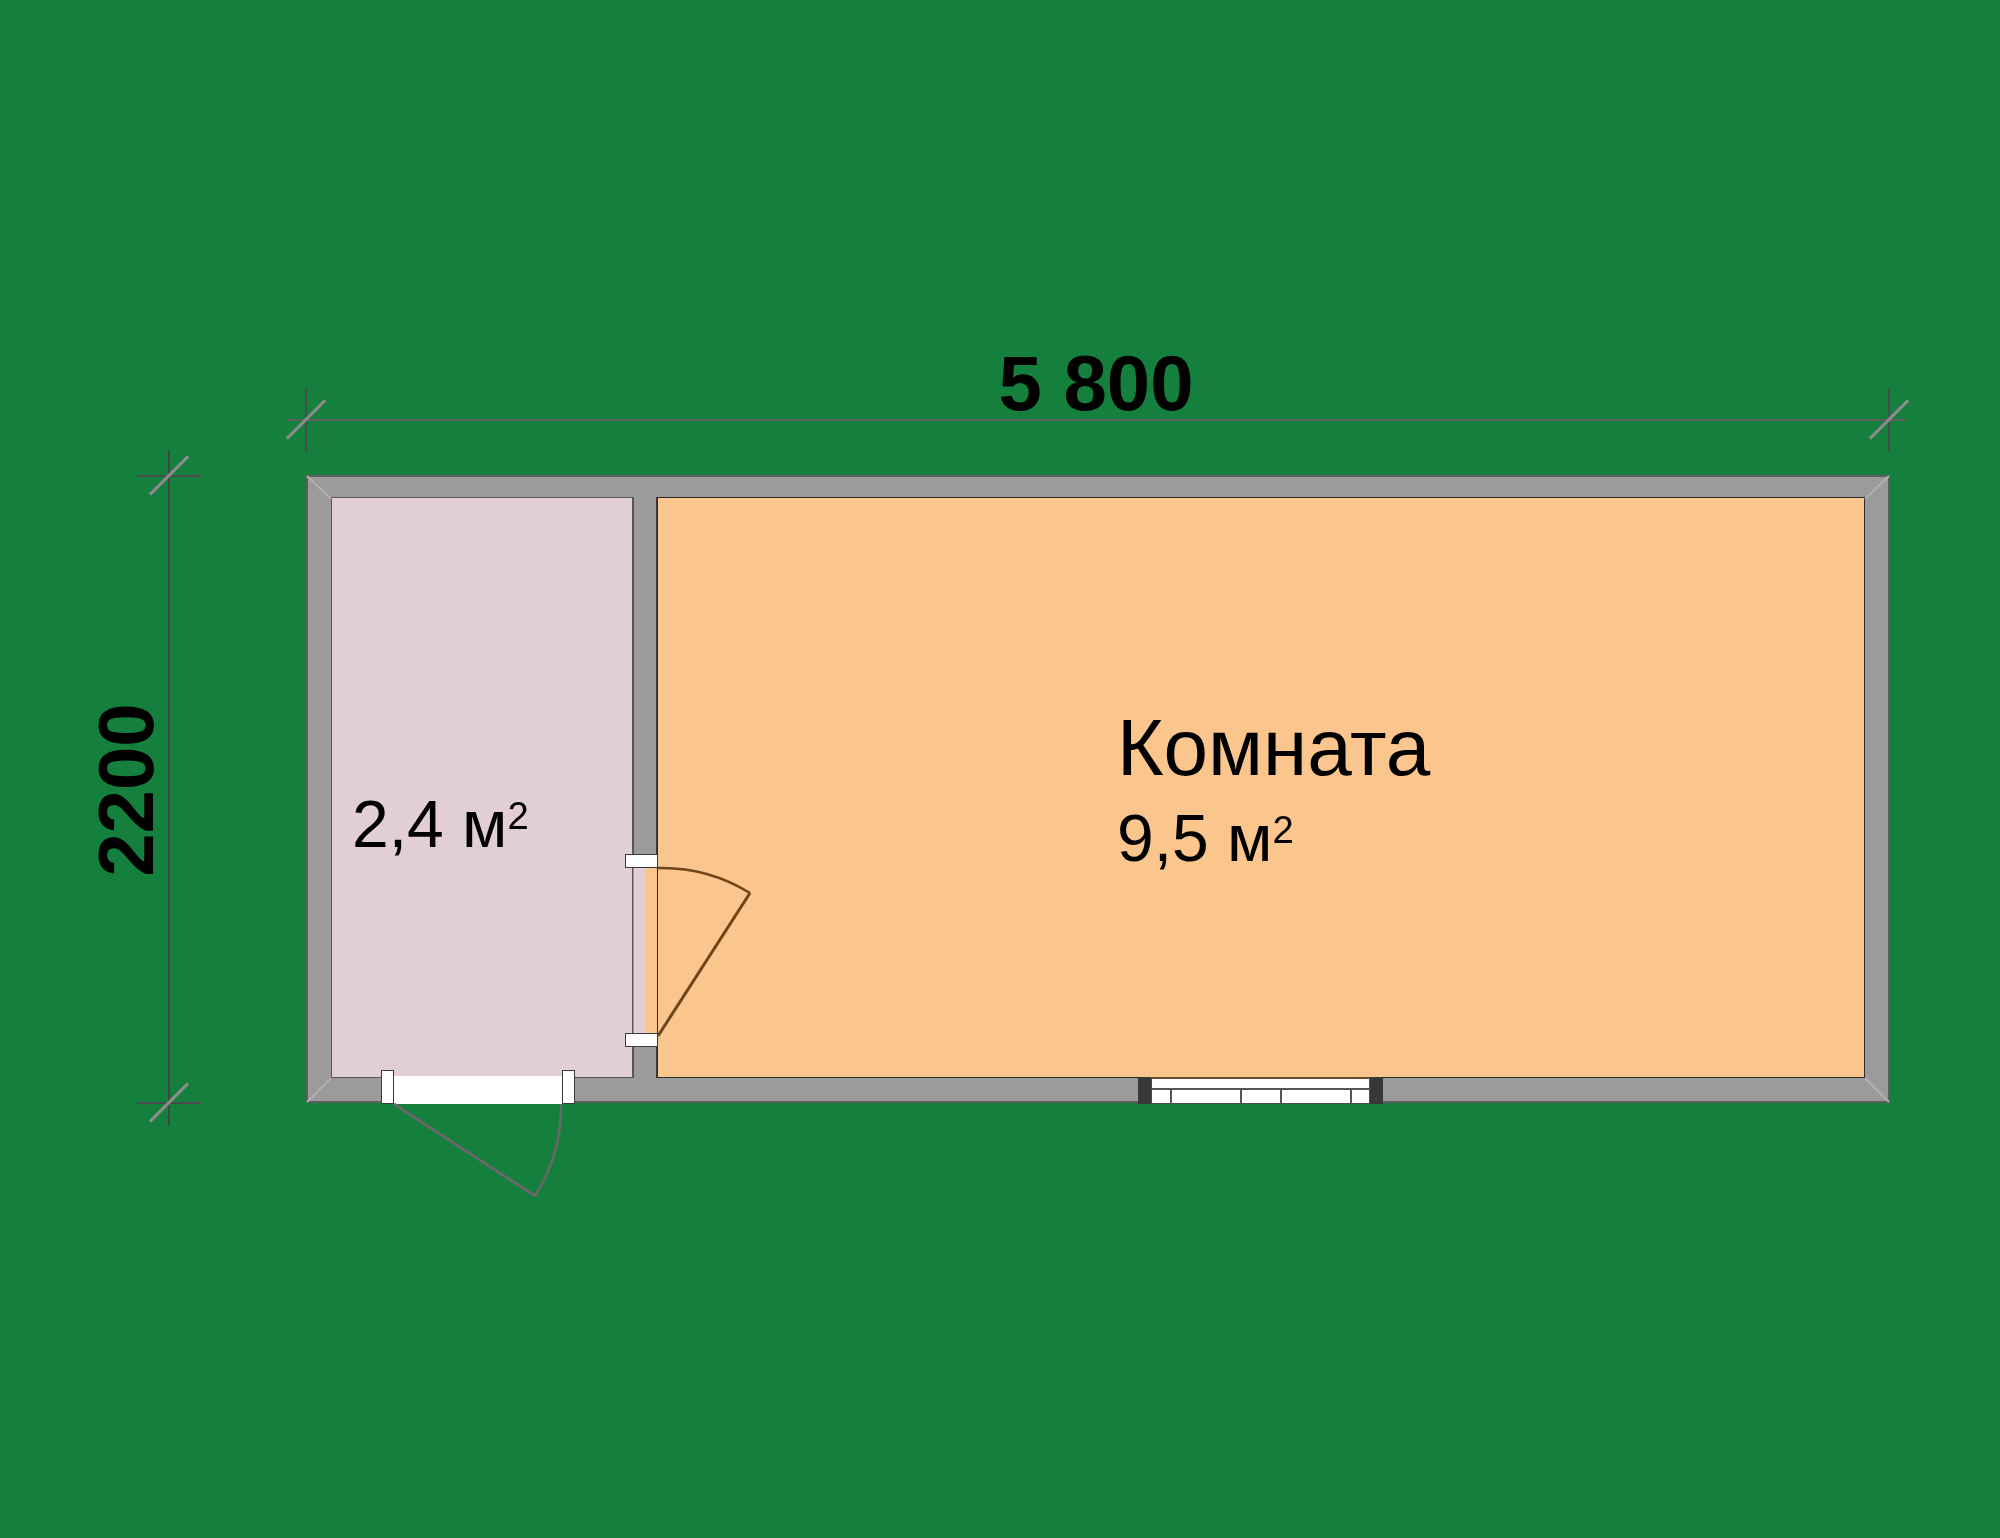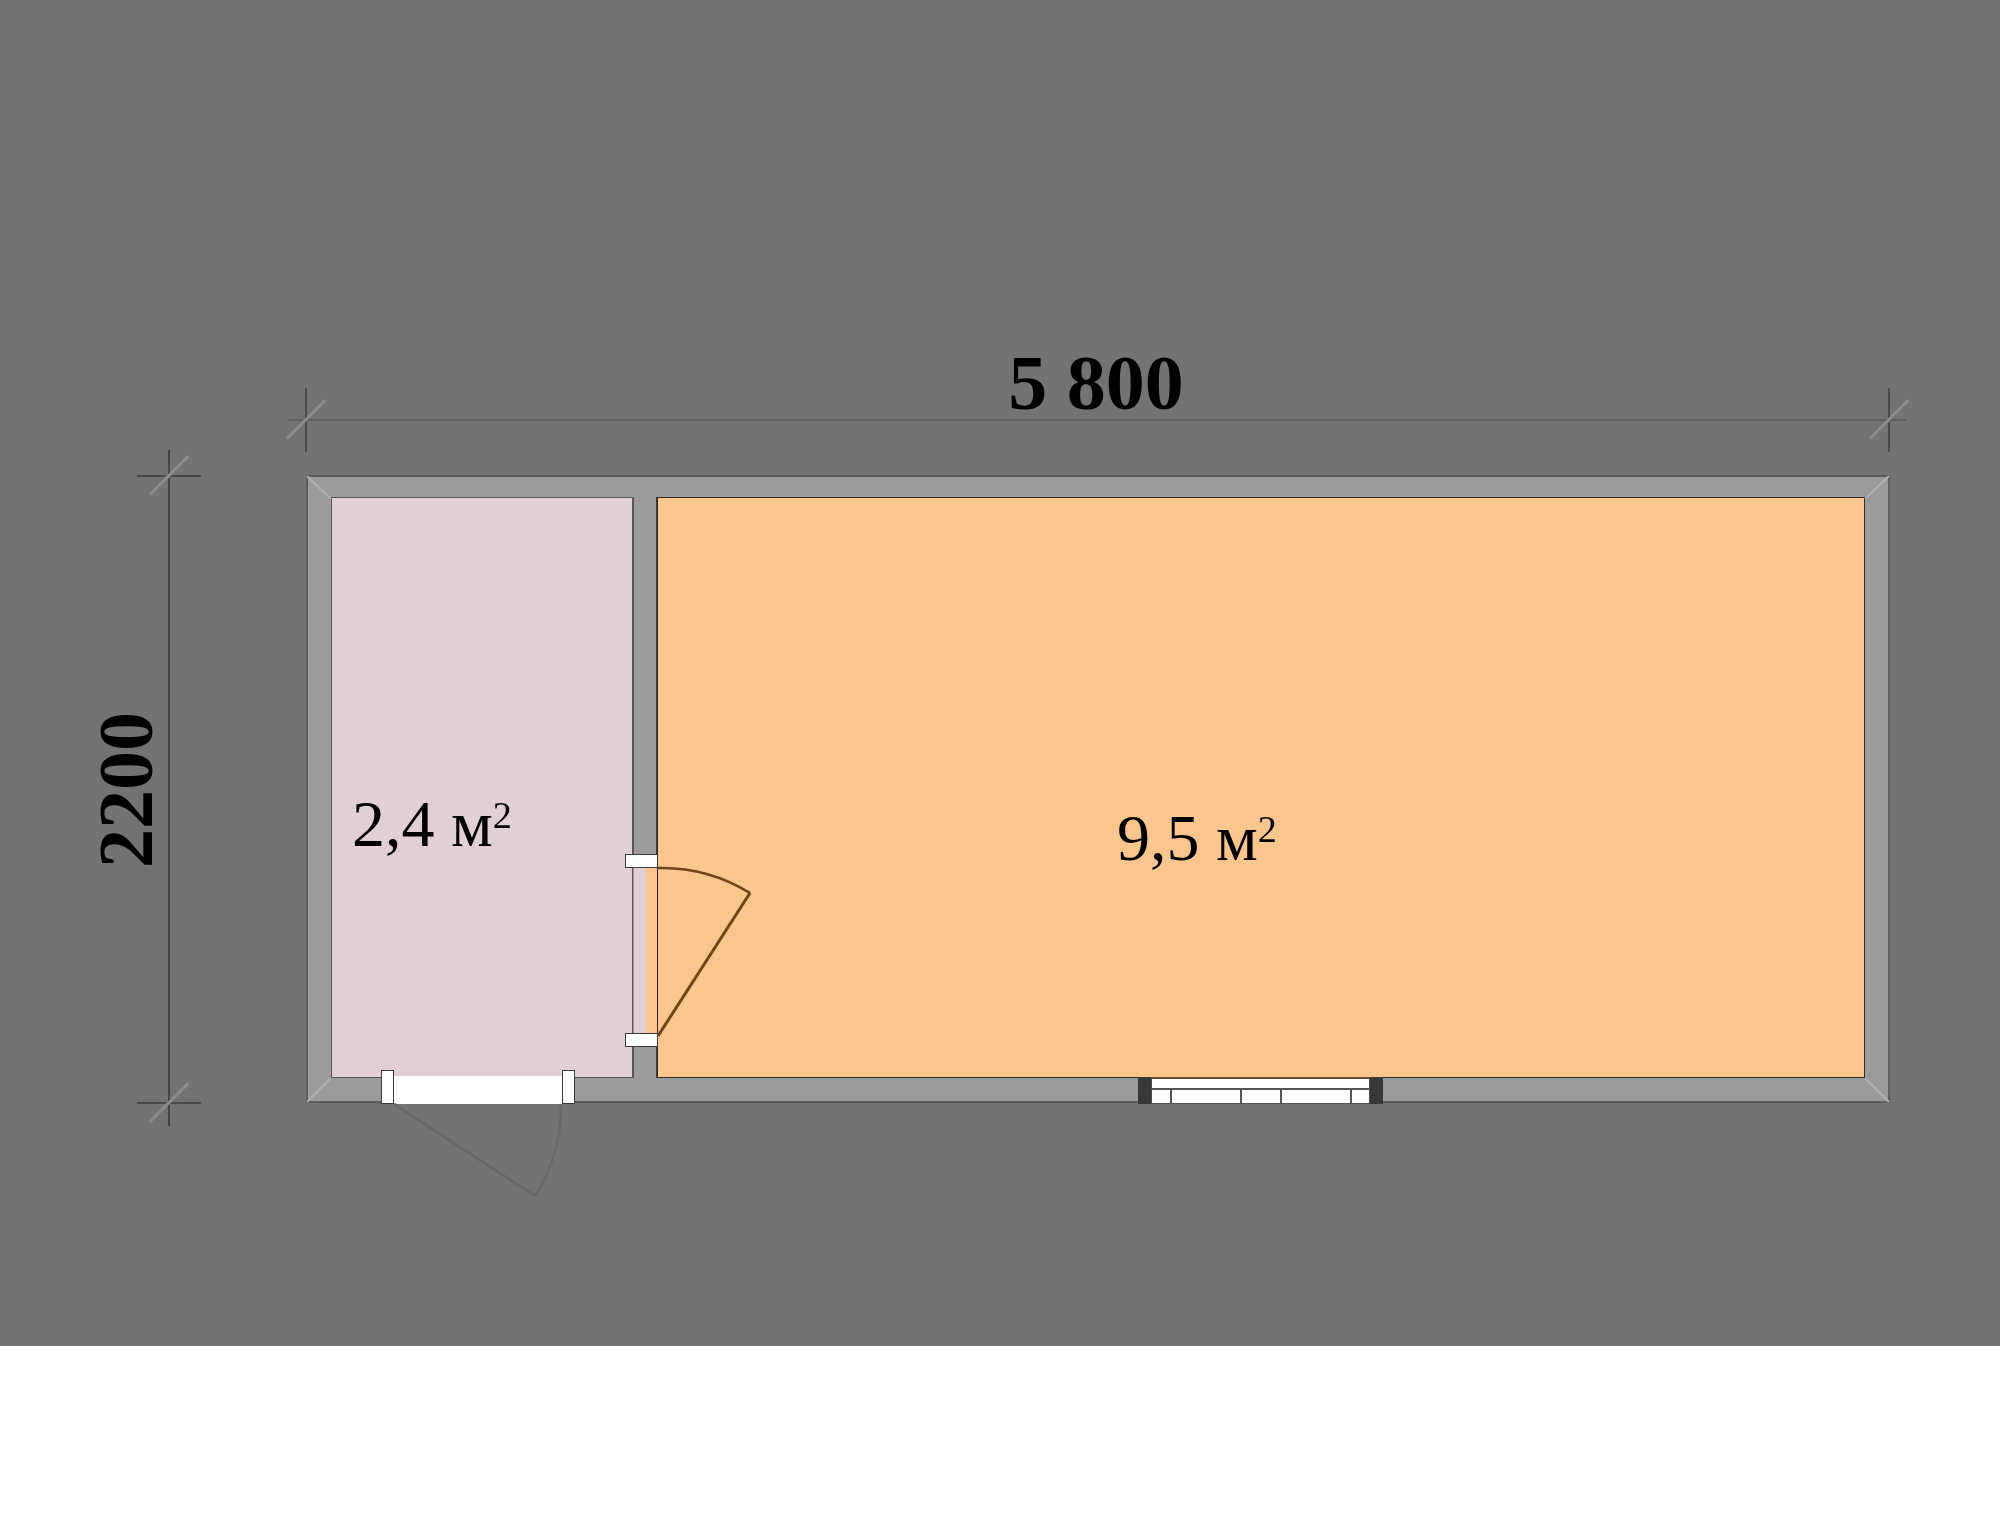--- a/index.html
+++ b/index.html
@@ -1,20 +1,20 @@
 <!DOCTYPE html>
 <html><head>
 <meta charset="utf-8">
 <style>
   html,body{margin:0;padding:0;background:#ffffff;}
   #canvas{
     position:relative;
-    width:2000px;height:1346px;
-    background:#737373;
-    font-family:Liberation Serif, serif;
+    width:2000px;height:1538px;
+    background:#15803d;
+    font-family:Liberation Sans, sans-serif;
     overflow:hidden;
   }
 
   
   .dim-line-h{position:absolute;background:#5f5f5f;height:2px;}
   .dim-line-v{position:absolute;background:#454545;width:2px;}
   .ext-line-v{position:absolute;background:#4a4a4a;width:2px;height:64px;}
   .ext-line-h{position:absolute;background:#4a4a4a;height:2px;width:64px;}
   .tick-slash{position:absolute;width:54px;height:3px;background:#8c8c8c;transform:rotate(-45deg);}
   .dim-text{
@@ -149,17 +149,18 @@
     <g fill="none">
       <path d="M 561 1104 A 167 167 0 0 1 535 1196" stroke="#686868" stroke-width="2.5"></path>
       <line x1="394" y1="1104" x2="535" y2="1196" stroke="#686868" stroke-width="3"></line>
     </g>
   </svg>
 
   <div class="room-area" style="left:352px;top:791px;">
     <span>2,4 м</span><sup>2</sup>
   </div>
 
+  <div class="room-name" style="left:1117px;top:708px;">Комната</div>
   <div class="room-area" style="left:1117px;top:805px;">
     <span>9,5 м</span><sup>2</sup>
   </div>
 
 </div>
 
 </body></html>

